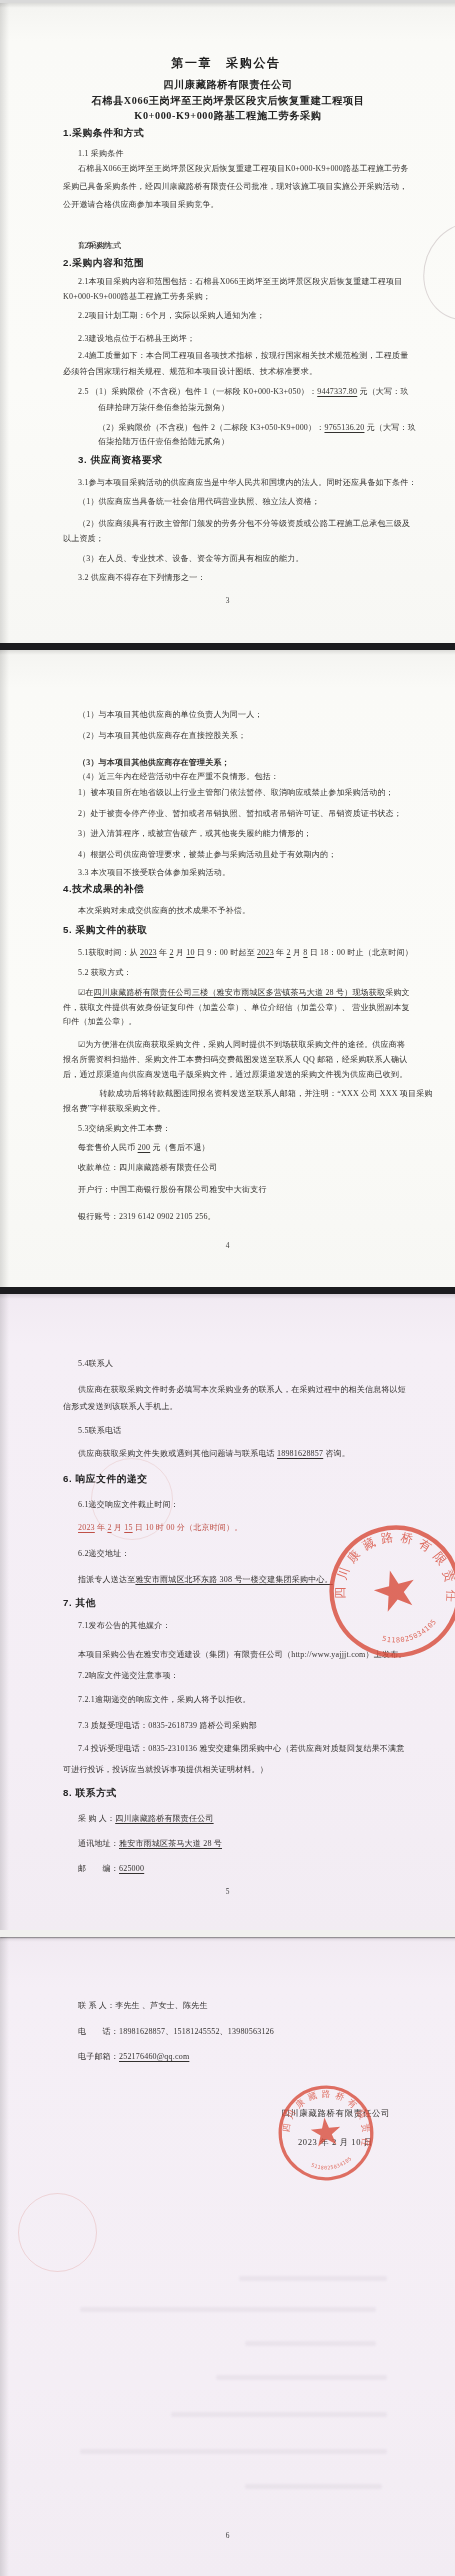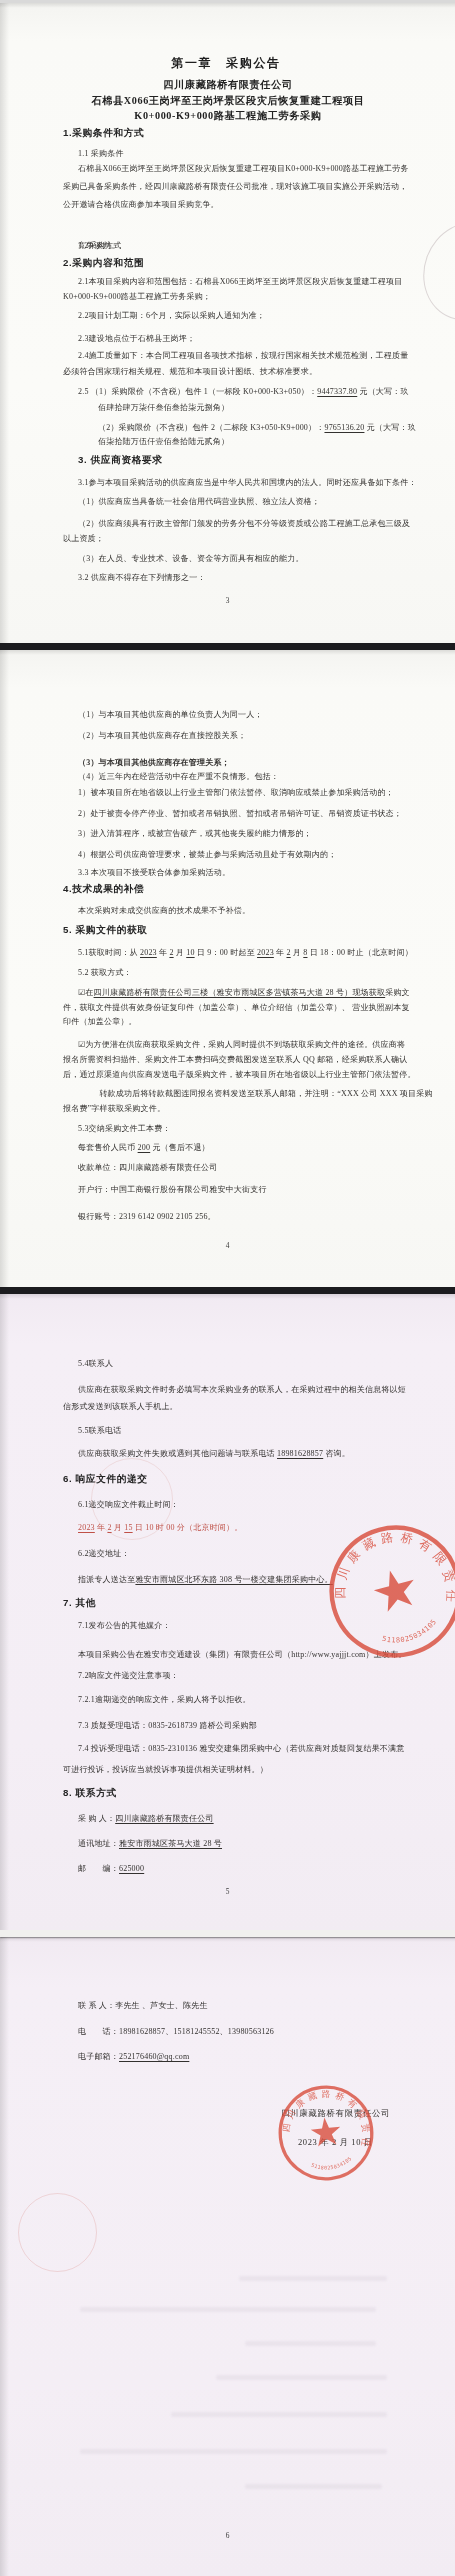--- a/index.html
+++ b/index.html
@@ -115,21 +115,21 @@
       <div class="line h1" style="top: 233px;"><span>4.技术成果的补偿</span></div>
       <div class="line ind" style="top: 255px;"><span>本次采购对未成交供应商的技术成果不予补偿。</span></div>
       <div class="line h1" style="top: 274px;"><span>5. 采购文件的获取</span></div>
       <div class="line ind" style="top: 297px;"><span>5.1获取时间：从 </span><span class="u">2023</span><span> 年 </span><span class="u">2</span><span> 月 </span><span class="u">10</span><span> 日 9：00 时起至 </span><span class="u">2023</span><span> 年 </span><span class="u">2</span><span> 月 </span><span class="u">8</span><span> 日 18：00 时止（北京时间）</span></div>
       <div class="line ind" style="top: 317px;"><span>5.2 获取方式：</span></div>
       <div class="line ind" style="top: 337px;"><span>☑在</span><span class="u">四川康藏路桥有限责任公司三楼（雅安市雨城区多营镇茶马大道 28 号）现场获取</span><span>采购文</span></div>
       <div class="line" style="top: 352px;"><span>件，获取文件提供有效身份证复印件（加盖公章）、单位介绍信（加盖公章）、 营业执照副本复</span></div>
       <div class="line" style="top: 366px;"><span>印件（加盖公章）。</span></div>
       <div class="line ind" style="top: 389px;"><span>☑为方便潜在供应商获取采购文件，采购人同时提供不到场获取采购文件的途径。供应商将</span></div>
       <div class="line" style="top: 404px;"><span>报名所需资料扫描件、采购文件工本费扫码交费截图发送至联系人 QQ 邮箱，经采购联系人确认</span></div>
-      <div class="line" style="top: 419px;"><span>后，通过原渠道向供应商发送电子版采购文件，被本项目所在地省级以上行业主管部门依法暂停。</span></div>
+      <div class="line" style="top: 419px;"><span>后，通过原渠道向供应商发送电子版采购文件，通过原渠道发送的采购文件视为供应商已收到。</span></div>
       <div class="line ind" style="top: 438px; text-align: center;"><span>转款成功后将转款截图连同报名资料发送至联系人邮箱，并注明：“XXX 公司 XXX 项目采购</span></div>
       <div class="line" style="top: 453px;"><span>报名费”字样获取采购文件。</span></div>
       <div class="line ind" style="top: 473px;"><span>5.3交纳采购文件工本费：</span></div>
       <div class="line ind" style="top: 492px;"><span>每套售价人民币 </span><span class="u">200</span><span> 元（售后不退）</span></div>
       <div class="line ind" style="top: 512px;"><span>收款单位：四川康藏路桥有限责任公司</span></div>
       <div class="line ind" style="top: 534px;"><span>开户行：中国工商银行股份有限公司雅安中大街支行</span></div>
       <div class="line ind" style="top: 561px;"><span>银行账号：2319 6142 0902 2105 256。</span></div>
     </div>
   <div class="pagenum" style="top:591px;">4</div>
 </section>

